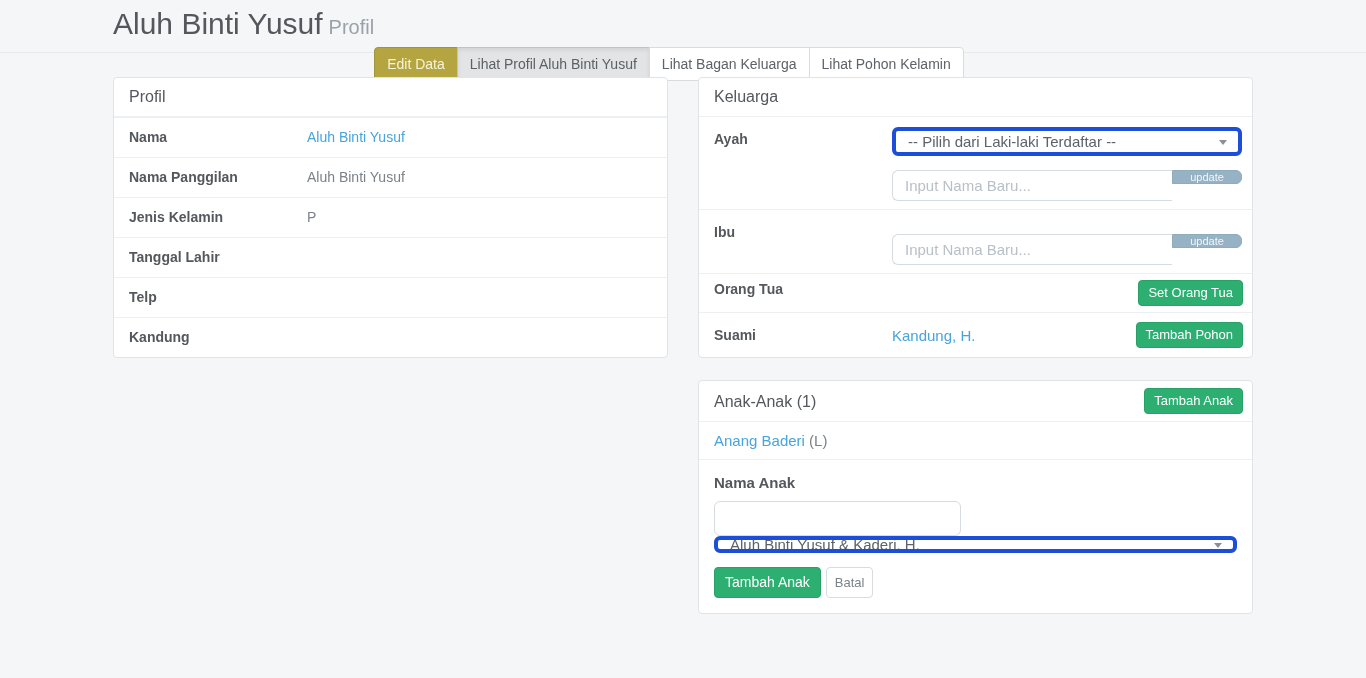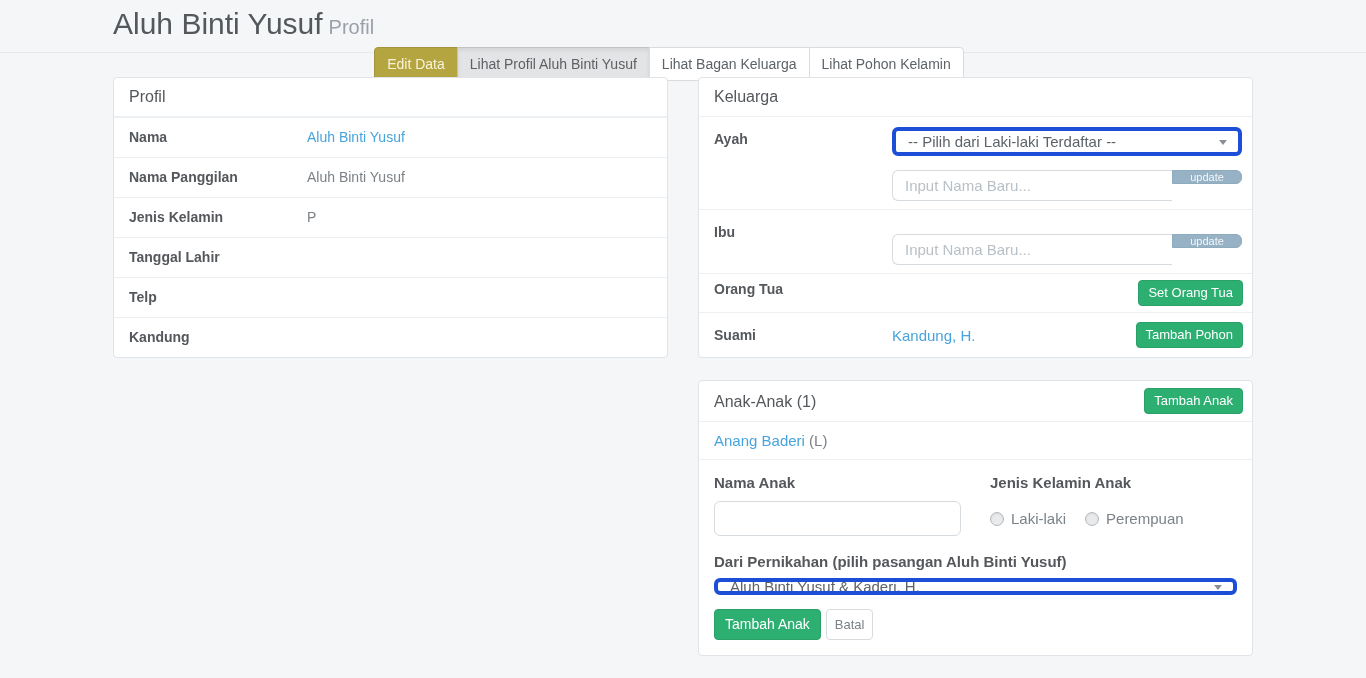--- a/index.html
+++ b/index.html
@@ -242,36 +242,22 @@
           <a href="#" class="link">Anang Baderi</a>
           <span class="gender"> <span>(L)</span></span>
         </div>
 
         <div class="anak-form">
           <div class="form-cols">
             <div class="fc-left">
               <div class="flabel">Nama Anak</div>
               <input type="text" class="txt-input" style="">
             </div>
-            <div class="fc-right">
-              <div class="flabel">Jenis Kelamin Anak</div>
-              <div class="radio-row">
-                <div class="radio-opt">
-                  <span class="radio-circle"></span>
-                  <span class="radio-label">Laki-laki</span>
-                </div>
-                <div class="radio-opt">
-                  <span class="radio-circle"></span>
-                  <span class="radio-label">Perempuan</span>
-                </div>
-              </div>
-            </div>
-          </div>
-
-          <div class="flabel pernikahan-label">Dari Pernikahan (pilih pasangan Aluh Binti Yusuf)</div>
+          </div>
+
           <div class="fselect tall">
             <span>Aluh Binti Yusuf &amp; Kaderi, H.</span>
             <span class="caret"></span>
           </div>
 
           <div class="form-actions">
             <button class="btn-green">Tambah Anak</button>
             <button class="btn-default-sm">Batal</button>
           </div>
         </div>

